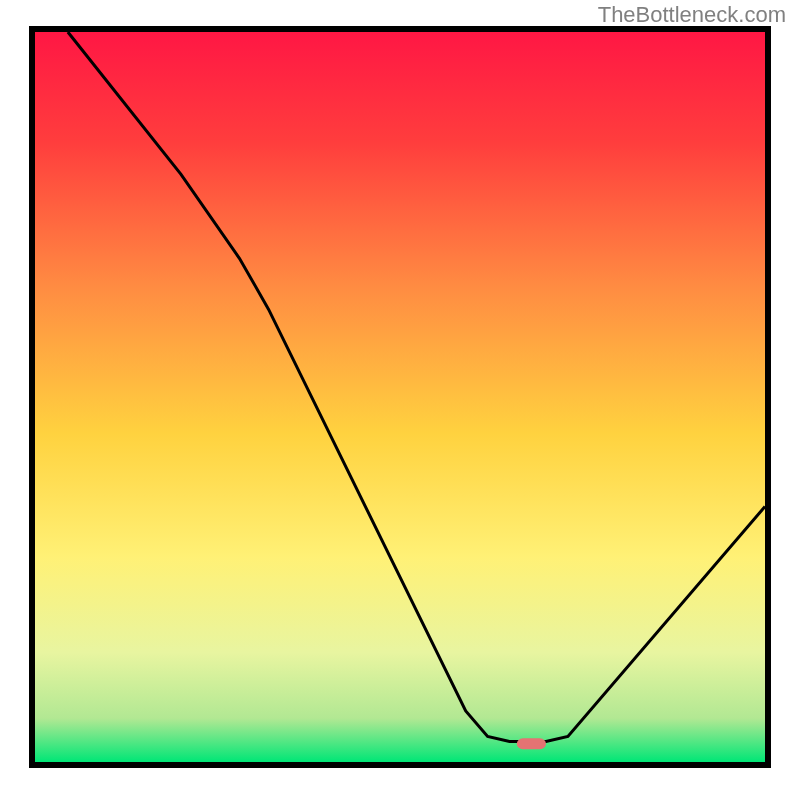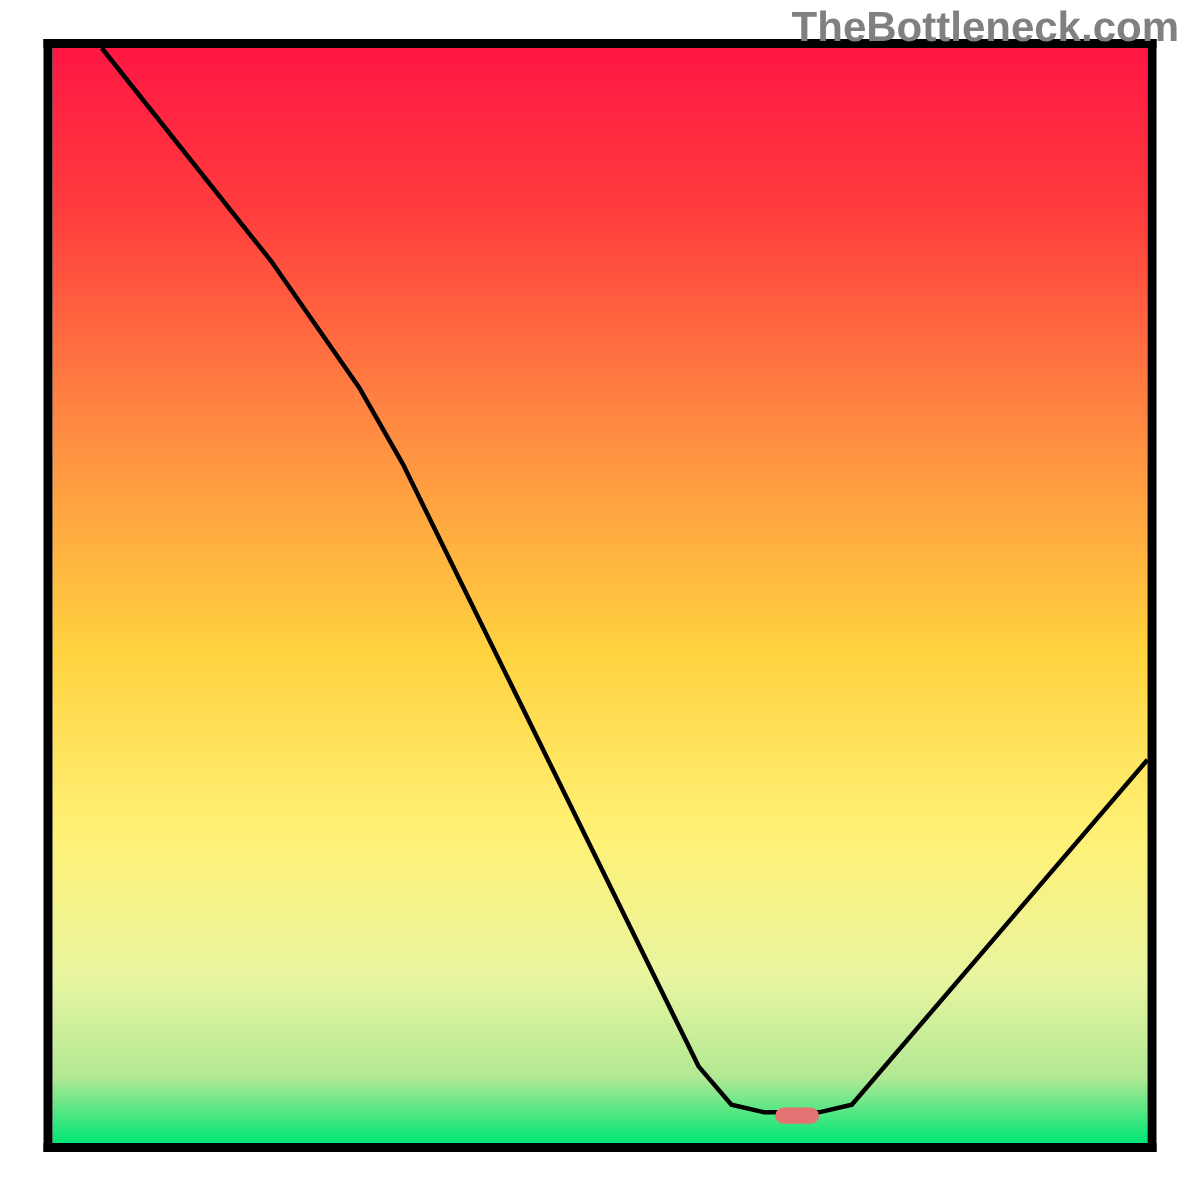--- a/index.html
+++ b/index.html
@@ -11,22 +11,22 @@
   .chart-container {
     width: 800px;
     height: 800px;
     position: relative;
   }
   .watermark {
     position: absolute;
     top: 2px;
     right: 14px;
     color: #808080;
-    font-size: 28px;
-    font-weight: bold;
+    font-size: 22px;
+    font-weight: normal;
     z-index: 10;
   }
   svg {
     display: block;
   }
 </style>
 </head>
 <body>
 
 <div class="chart-container">

